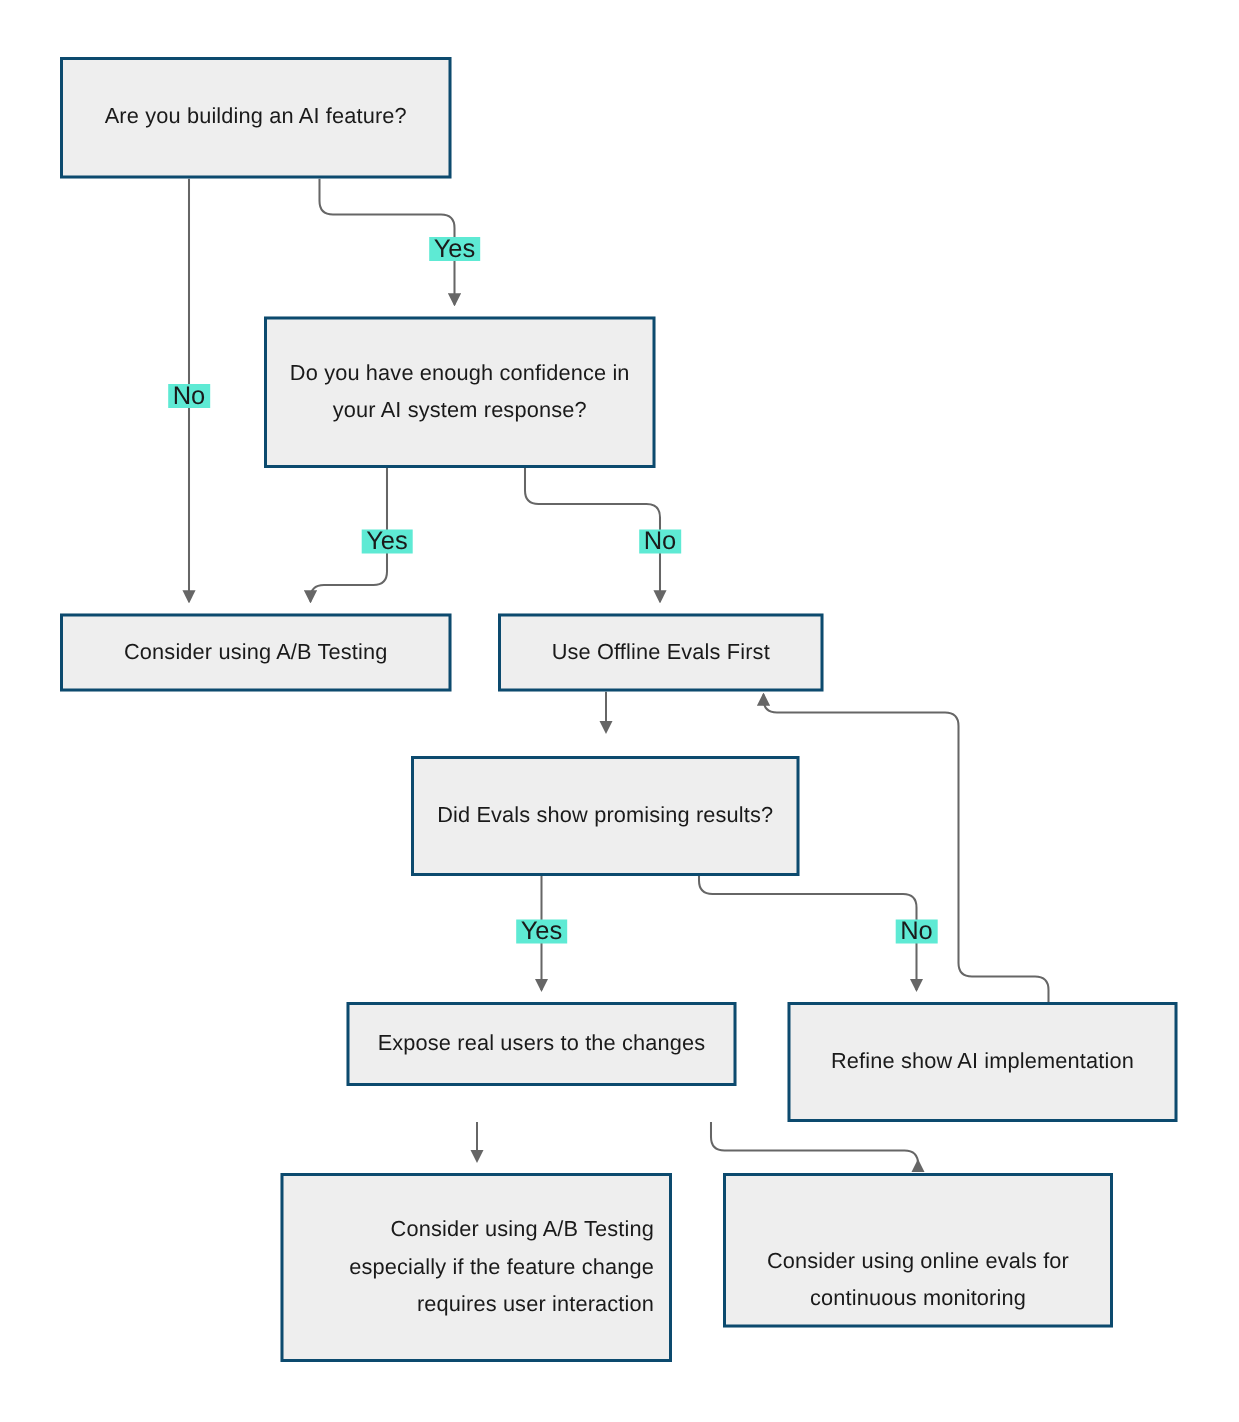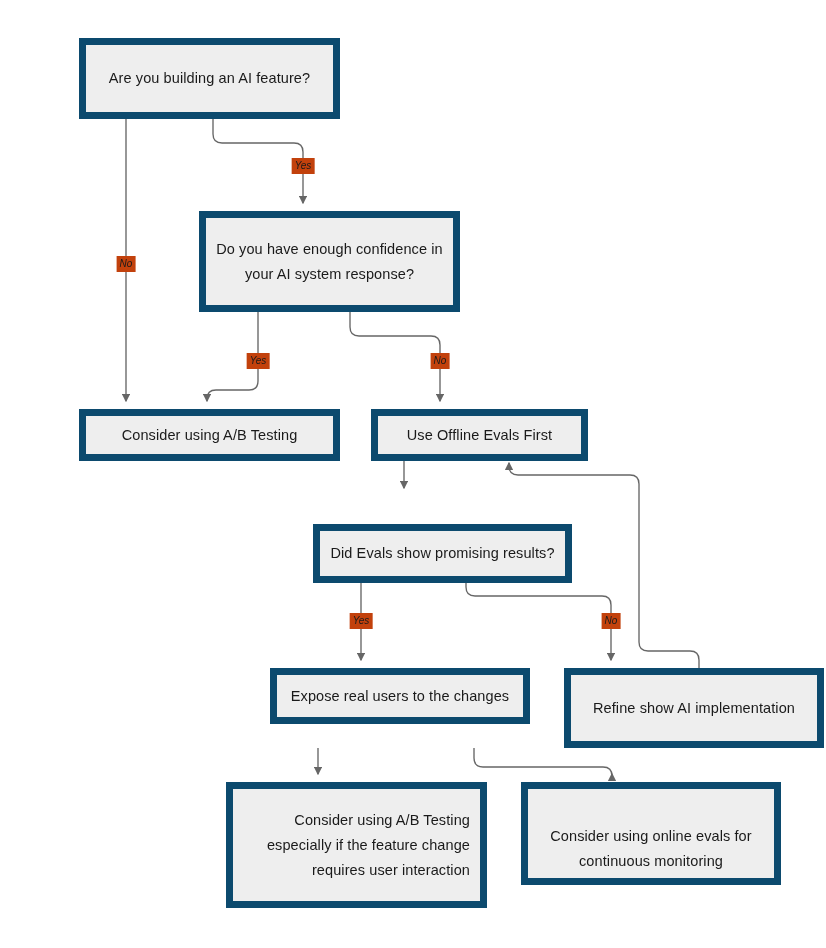--- a/index.html
+++ b/index.html
@@ -22,46 +22,44 @@
     left: 0;
     top: 0;
     width: 826px;
     height: 948px;
     pointer-events: none;
   }
   .node {
     position: absolute;
     box-sizing: border-box;
     background: #eeeeee;
-    border: 7px solid #0c4a6e;
+    border: 2px solid #0c4a6e;
     display: flex;
     align-items: center;
     justify-content: center;
     text-align: center;
     color: #1a1a1a;
     font-size: 14.5px;
     line-height: 25px;
     padding: 4px 10px;
     letter-spacing: 0.1px;
-    margin-left: 39px;
   }
   .node span {
     display: block;
     width: 100%;
   }
   .edge-label {
     position: absolute;
-    font-size: 10px;
+    font-size: 17px;
     color: #1a1a1a;
-    background: #c2410c;
+    background: #5eead4;
     padding: 0 3px;
     white-space: nowrap;
     transform: translate(-50%, -50%);
     line-height: 16px;
-    font-style: italic;
   }
 </style>
 </head>
 <body>
 
 <div id="canvas">
 
   <svg id="edges" viewBox="0 0 826 948" width="826" height="948" xmlns="http://www.w3.org/2000/svg">
     <defs>
       <marker id="arrow" viewBox="0 0 10 10" refX="8.5" refY="5" markerWidth="6.5" markerHeight="6.5" orient="auto-start-reverse">
@@ -90,33 +88,33 @@
       <path d="M 318,748 L 318,774" marker-end="url(#arrow)"></path>
 
       <path d="M 474,748 L 474,758 Q 474,767 483,767 L 603,767 Q 612,767 612,776 L 612,774" marker-end="url(#arrow)"></path>
     </g>
   </svg>
 
   <div class="node" style="left:40px;  top:38px;  width:261px; height:81px;">
     <span>Are you building an AI feature?</span>
   </div>
 
-  <div class="node" style="left:160px; top:211px; width:261px; height:101px;">
+  <div class="node" style="left:176px; top:211px; width:261px; height:101px;">
     <span>Do you have enough confidence in your AI system response?</span>
   </div>
 
   <div class="node" style="left:40px;  top:409px; width:261px; height:52px;">
     <span>Consider using A/B Testing</span>
   </div>
 
   <div class="node" style="left:332px; top:409px; width:217px; height:52px;">
     <span>Use Offline Evals First</span>
   </div>
 
-  <div class="node" style="left:274px; top:524px; width:259px; height:59px;">
+  <div class="node" style="left:274px; top:504px; width:259px; height:80px;">
     <span>Did Evals show promising results?</span>
   </div>
 
   <div class="node" style="left:231px; top:668px; width:260px; height:56px;">
     <span>Expose real users to the changes</span>
   </div>
 
   <div class="node" style="left:525px; top:668px; width:260px; height:80px;">
     <span>Refine show AI implementation</span>
   </div>

